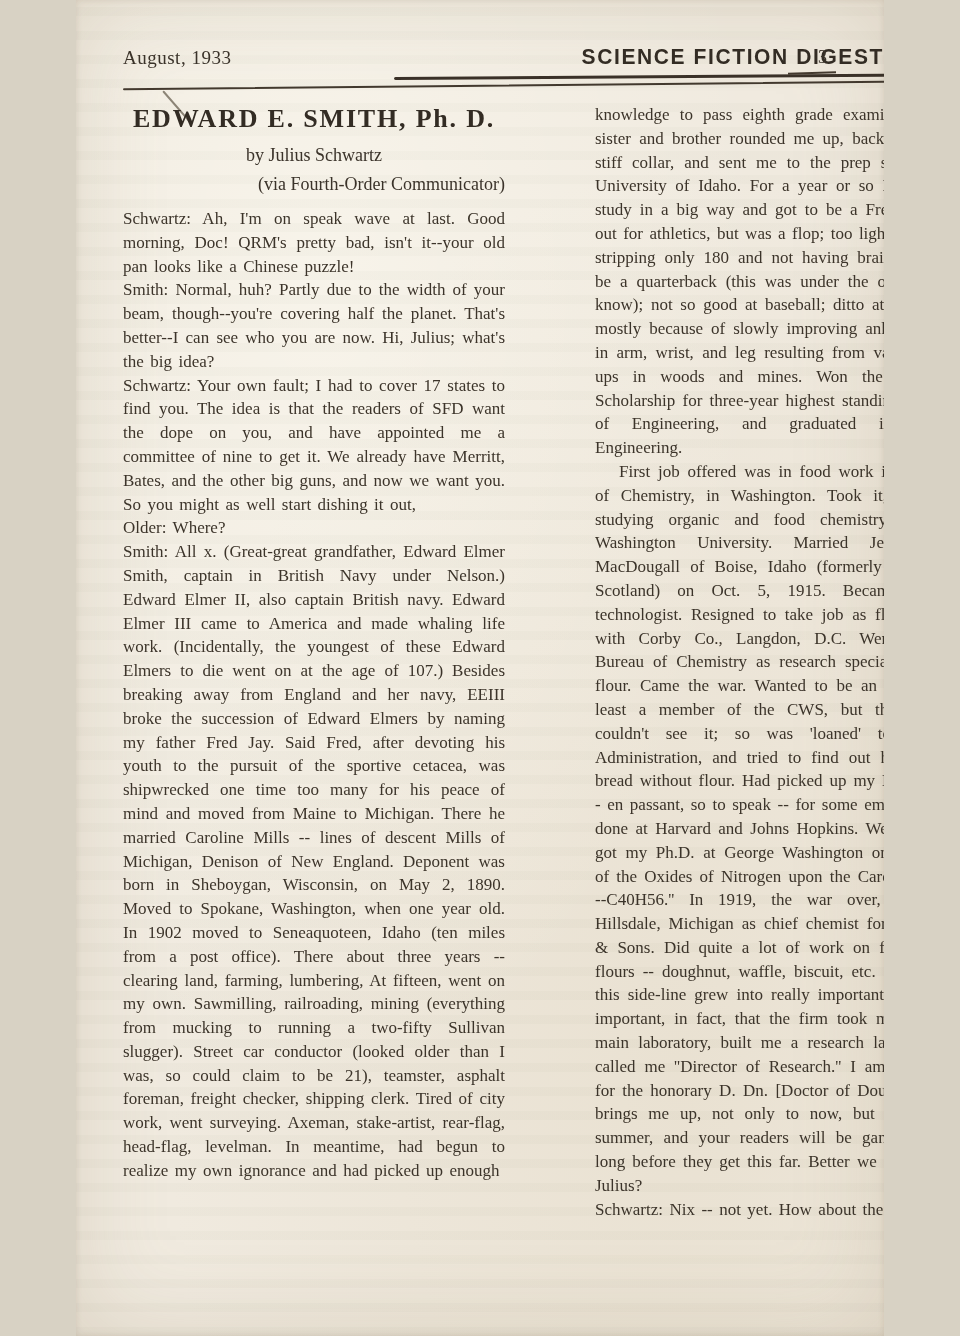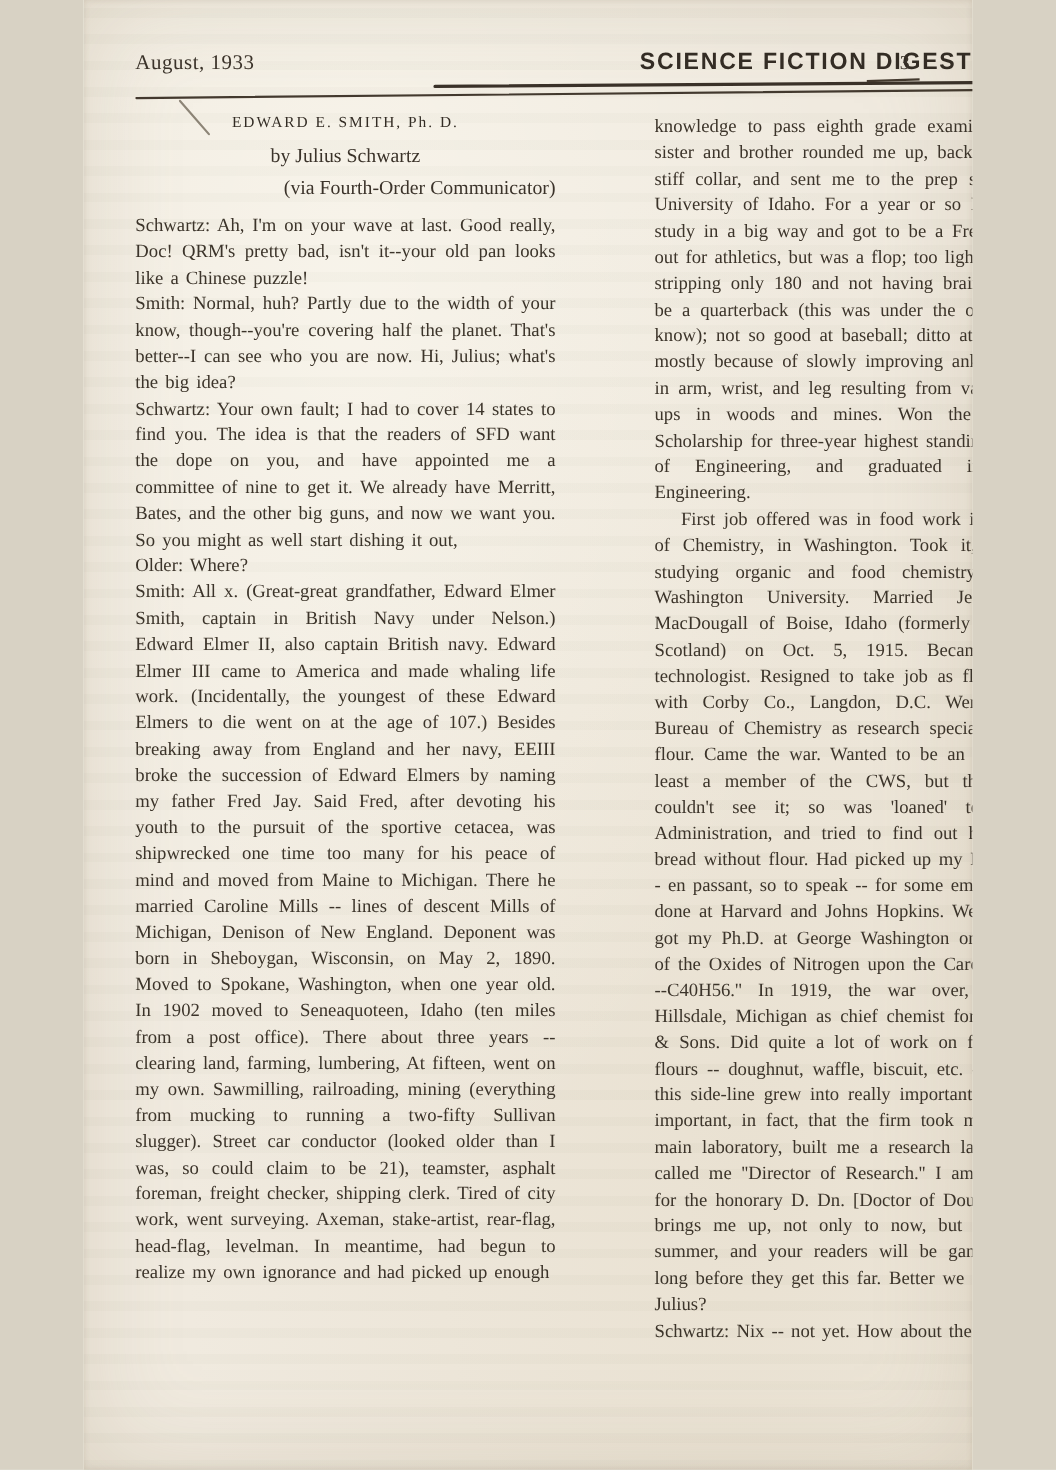--- a/index.html
+++ b/index.html
@@ -115,22 +115,22 @@
   }
   .col-right {
     position: absolute;
     left: 519px;
     top: 103px;
     width: 385px;
   }
 
   .article-title {
     text-align: center;
-    font-size: 14px;
-    font-weight: normal;
+    font-size: 26px;
+    font-weight: bold;
     letter-spacing: 1.8px;
     color: #332c24;
     margin: 4px 0 0 0;
   }
   .article-byline {
     text-align: center;
     font-size: 18px;
     margin: 11px 0 0 0;
   }
   .article-subline {
@@ -164,23 +164,23 @@
   <div class="rule-main"></div>
   <div class="rule-page-underline"></div>
 
   <div class="pen-mark"></div>
 
   <div class="col-left">
     <h1 class="article-title">EDWARD E. SMITH, Ph. D.</h1>
     <div class="article-byline">by Julius Schwartz</div>
     <div class="article-subline">(via Fourth-Order Communicator)</div>
     <div>
-        <p class="body-para">Schwartz:  Ah, I'm on your wave at last.  Good really, Doc!  QRM's pretty bad, isn't it--your old pan looks like a Chinese puzzle!</p>
-        <p class="body-para">Smith:  Normal, huh?  Partly due to the width of your know, though--you're covering half the planet.  That's better--I can see who you are now.  Hi, Julius; what's the big idea?</p>
-        <p class="body-para">Schwartz:  Your own fault; I had to cover 14 states to find you.  The idea is that the readers of SFD want the dope on you, and have appointed me a committee of nine to get it.  We already have Merritt, Bates, and the other big guns, and now we want you.  So you might as well start dishing it out,</p>
+        <p class="body-para">Schwartz:  Ah, I'm on speak wave at last.  Good morning, Doc!  QRM's pretty bad, isn't it--your old pan looks like a Chinese puzzle!</p>
+        <p class="body-para">Smith:  Normal, huh?  Partly due to the width of your beam, though--you're covering half the planet.  That's better--I can see who you are now.  Hi, Julius; what's the big idea?</p>
+        <p class="body-para">Schwartz:  Your own fault; I had to cover 17 states to find you.  The idea is that the readers of SFD want the dope on you, and have appointed me a committee of nine to get it.  We already have Merritt, Bates, and the other big guns, and now we want you.  So you might as well start dishing it out,</p>
         <p class="body-para">Older:  Where?</p>
         <p class="body-para">Smith:  All x. (Great-great grandfather, Edward Elmer Smith, captain in British Navy under Nelson.)  Edward Elmer II, also captain British navy.  Edward Elmer III came to America and made whaling life work. (Incidentally, the youngest of these Edward Elmers to die went on at the age of 107.)  Besides breaking away from England and her navy, EEIII broke the succession of Edward Elmers by naming my father Fred Jay.  Said Fred, after devoting his youth to the pursuit of the sportive cetacea, was shipwrecked one time too many for his peace of mind and moved from Maine to Michigan.  There he married Caroline Mills -- lines of descent Mills of Michigan, Denison of New England.  Deponent was born in Sheboygan, Wisconsin, on May 2, 1890.  Moved to Spokane, Washington, when one year old.  In 1902 moved to Seneaquoteen, Idaho (ten miles from a post office).  There about three years -- clearing land, farming, lumbering, At fifteen, went on my own.  Sawmilling, railroading, mining (everything from mucking to running a two-fifty Sullivan slugger).  Street car conductor (looked older than I was, so could claim to be 21), teamster, asphalt foreman, freight checker, shipping clerk.  Tired of city work, went surveying.  Axeman, stake-artist, rear-flag, head-flag, levelman.  In meantime, had begun to realize my own ignorance and had picked up enough</p>
       </div>
   </div>
 
   <div class="col-right">
     <div>
         <p class="body-para">knowledge to pass eighth grade examination.  Older sister and brother rounded me up, backed me into a stiff collar, and sent me to the prep school of the University of Idaho.  For a year or so I went in for study in a big way and got to be a Freshman.  Went out for athletics, but was a flop; too light for football, stripping only 180 and not having brains enough to be a quarterback (this was under the old rules, you know); not so good at baseball; ditto at basketball -- mostly because of slowly improving ankylosed joints in arm, wrist, and leg resulting from various smash-ups in woods and mines.  Won the Engineering Scholarship for three-year highest standing in College of Engineering, and graduated in Chemical Engineering.</p>
         <p class="body-para indent">First job offered was in food work in the Bureau of Chemistry, in Washington.  Took it, and started studying organic and food chemistry in George Washington University.  Married Jeannie Craig MacDougall of Boise, Idaho (formerly of Glasgow, Scotland) on Oct. 5, 1915.  Became a cereal technologist.  Resigned to take job as flour specialist with Corby Co., Langdon, D.C.  Went back into Bureau of Chemistry as research specialist in wheat flour.  Came the war.  Wanted to be an aviator, or at least a member of the CWS, but the authorities couldn't see it; so was 'loaned' to the Food Administration, and tried to find out how to make bread without flour.  Had picked up my M.S. degree -- en passant, so to speak -- for some emergency work done at Harvard and Johns Hopkins.  Went ahead and got my Ph.D. at George Washington on ''The Effect of the Oxides of Nitrogen upon the Carotin Molecule --C40H56.''  In 1919, the war over, I came to Hillsdale, Michigan as chief chemist for F. W. Stock &amp; Sons.  Did quite a lot of work on fully prepared flours -- doughnut, waffle, biscuit, etc. -- and finally this side-line grew into really important business.  So important, in fact, that the firm took me out of the main laboratory, built me a research laboratory, and called me ''Director of Research.''  I am now in line for the honorary D. Dn. [Doctor of Doughnuts].  That brings me up, not only to now, but up into next summer, and your readers will be ganz ausgespeilt long before they get this far.  Better we sign off, huh, Julius?</p>
         <p class="body-para">Schwartz:  Nix -- not yet.  How about the</p>

